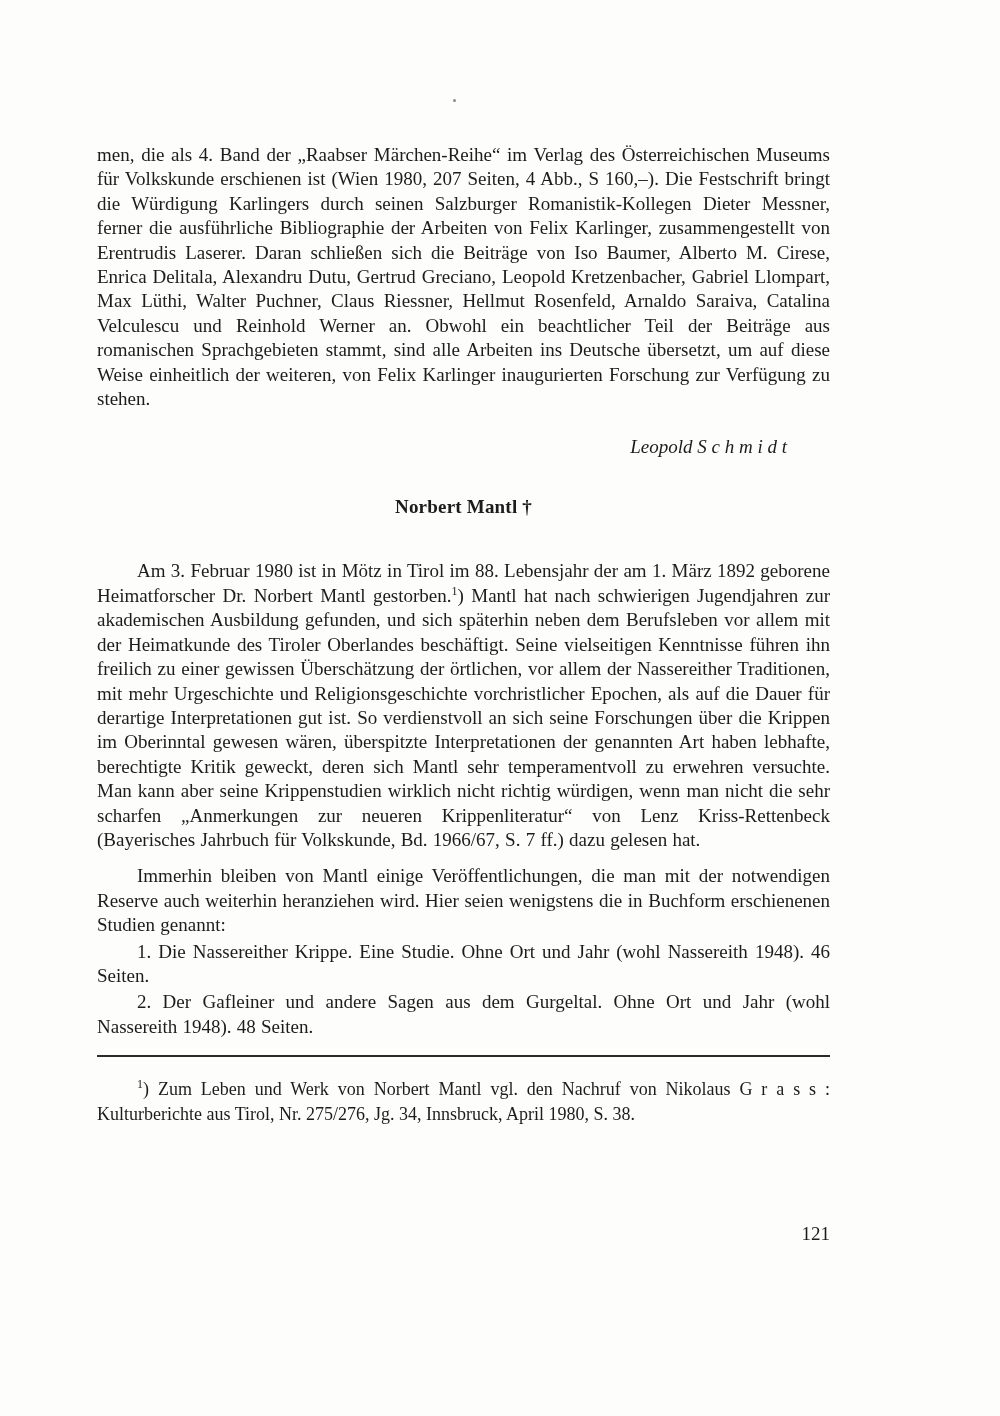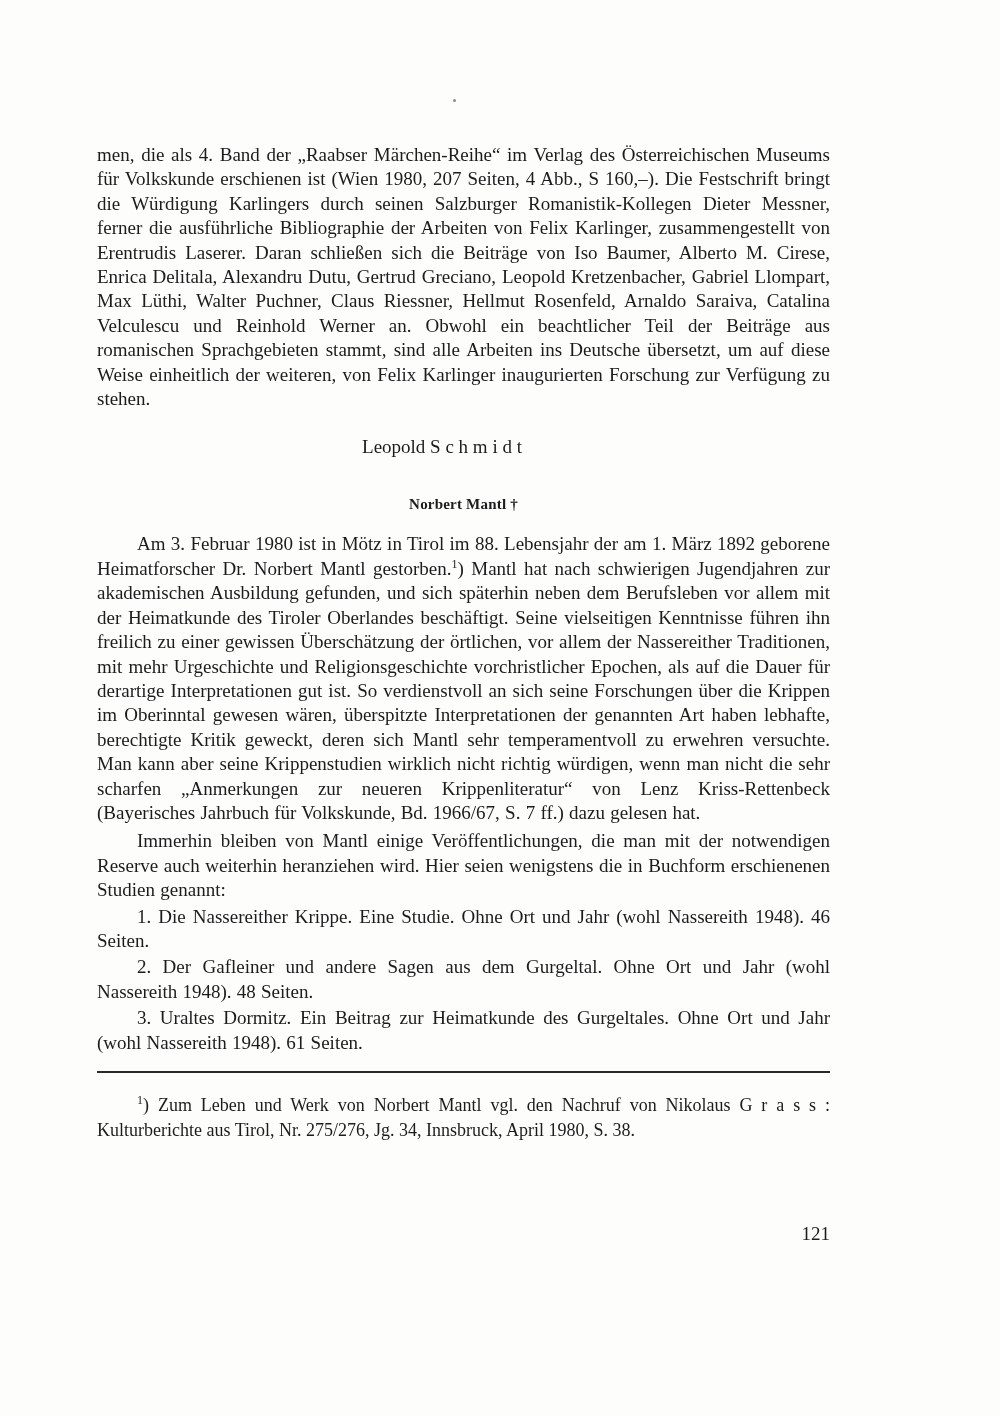--- a/index.html
+++ b/index.html
@@ -32,32 +32,33 @@
   }
   .indent { text-indent:40px; }
   sup.fn-ref {
     font-size:12px;
     line-height:0;
     vertical-align:super;
   }
   .signature {
     margin-top:25px;
     font-size:19px;
-    text-align:center;
+    text-align:right;
     padding-right:43px;
+    font-style:italic;
   }
   .article-title {
     margin-top:38px;
-    font-size:15px;
+    font-size:19px;
     font-weight:bold;
     text-align:center;
     letter-spacing:0.2px;
   }
-  .first-obit-para { margin-top:19px; }
-  .second-obit-para { margin-top:4px; }
+  .first-obit-para { margin-top:41px; }
+  .second-obit-para { margin-top:12px; }
   .works { }
   .works p { margin-top:2px; }
   .footnote-rule {
     border:none;
     border-top:2px solid #2a2a2a;
     margin-top:16px;
     width:100%;
   }
   .footnote {
     margin-top:20px;
@@ -87,21 +88,20 @@
 
   <h2 class="article-title">Norbert Mantl †</h2>
 
   <p class="body-text indent first-obit-para"><span>Am 3. Februar 1980 ist in Mötz in Tirol im 88. Lebensjahr der am 1. März 1892 geborene Heimatforscher Dr. Norbert Mantl gestorben.</span><sup class="fn-ref">1</sup><span>) Mantl hat nach schwierigen Jugendjahren zur akademischen Ausbildung gefunden, und sich späterhin neben dem Berufsleben vor allem mit der Heimatkunde des Tiroler Oberlandes beschäftigt. Seine vielseitigen Kenntnisse führen ihn freilich zu einer gewissen Überschätzung der örtlichen, vor allem der Nassereither Traditionen, mit mehr Urgeschichte und Religionsgeschichte vorchristlicher Epochen, als auf die Dauer für derartige Interpretationen gut ist. So verdienstvoll an sich seine Forschungen über die Krippen im Oberinntal gewesen wären, überspitzte Interpretationen der genannten Art haben lebhafte, berechtigte Kritik geweckt, deren sich Mantl sehr temperamentvoll zu erwehren versuchte. Man kann aber seine Krippenstudien wirklich nicht richtig würdigen, wenn man nicht die sehr scharfen „Anmerkungen zur neueren Krippenliteratur“ von Lenz Kriss-Rettenbeck (Bayerisches Jahrbuch für Volkskunde, Bd. 1966/67, S. 7 ff.) dazu gelesen hat.</span></p>
 
   <p class="body-text indent second-obit-para">Immerhin bleiben von Mantl einige Veröffentlichungen, die man mit der notwendigen Reserve auch weiterhin heranziehen wird. Hier seien wenigstens die in Buchform erschienenen Studien genannt:</p>
 
   <div class="works">
     <p class="body-text indent">1. Die Nassereither Krippe. Eine Studie. Ohne Ort und Jahr (wohl Nassereith 1948). 46 Seiten.</p>
     <p class="body-text indent">2. Der Gafleiner und andere Sagen aus dem Gurgeltal. Ohne Ort und Jahr (wohl Nassereith 1948). 48 Seiten.</p>
-    <p class="body-text indent">3. Uraltes Dormitz. Ein Beitrag zur Heimatkunde des Gurgeltales. Ohne Ort und Jahr (wohl Nassereith 1948). 61 Seiten.</p>
   </div>
 
   <hr class="footnote-rule">
 
   <p class="footnote"><sup class="fn-ref">1</sup><span>) Zum Leben und Werk von Norbert Mantl vgl. den Nachruf von Nikolaus G r a s s : Kulturberichte aus Tirol, Nr. 275/276, Jg. 34, Innsbruck, April 1980, S. 38.</span></p>
 
   <div class="page-number">121</div>
 
 </div>
 

